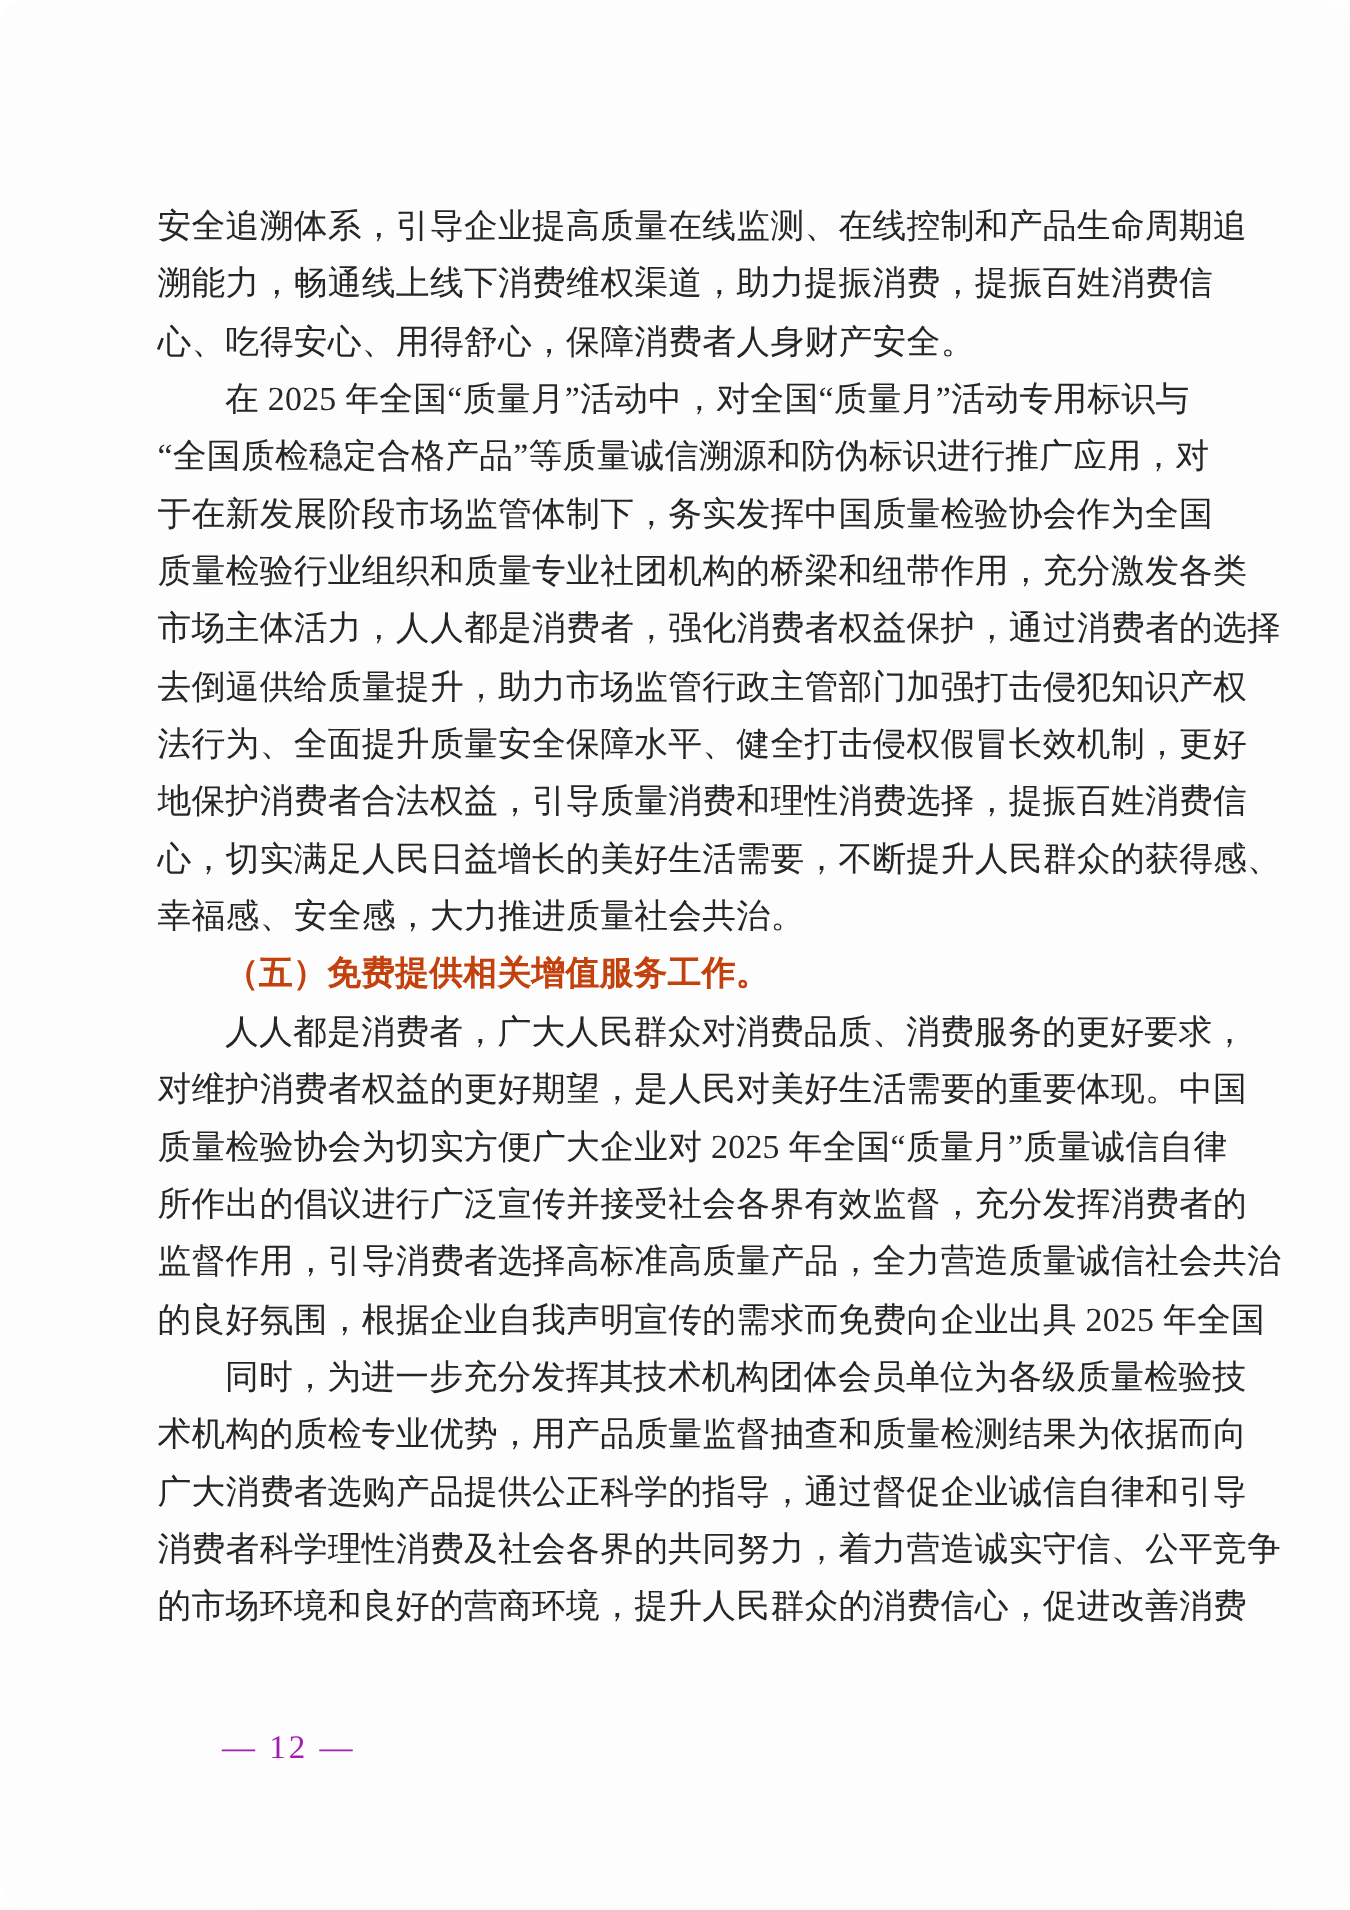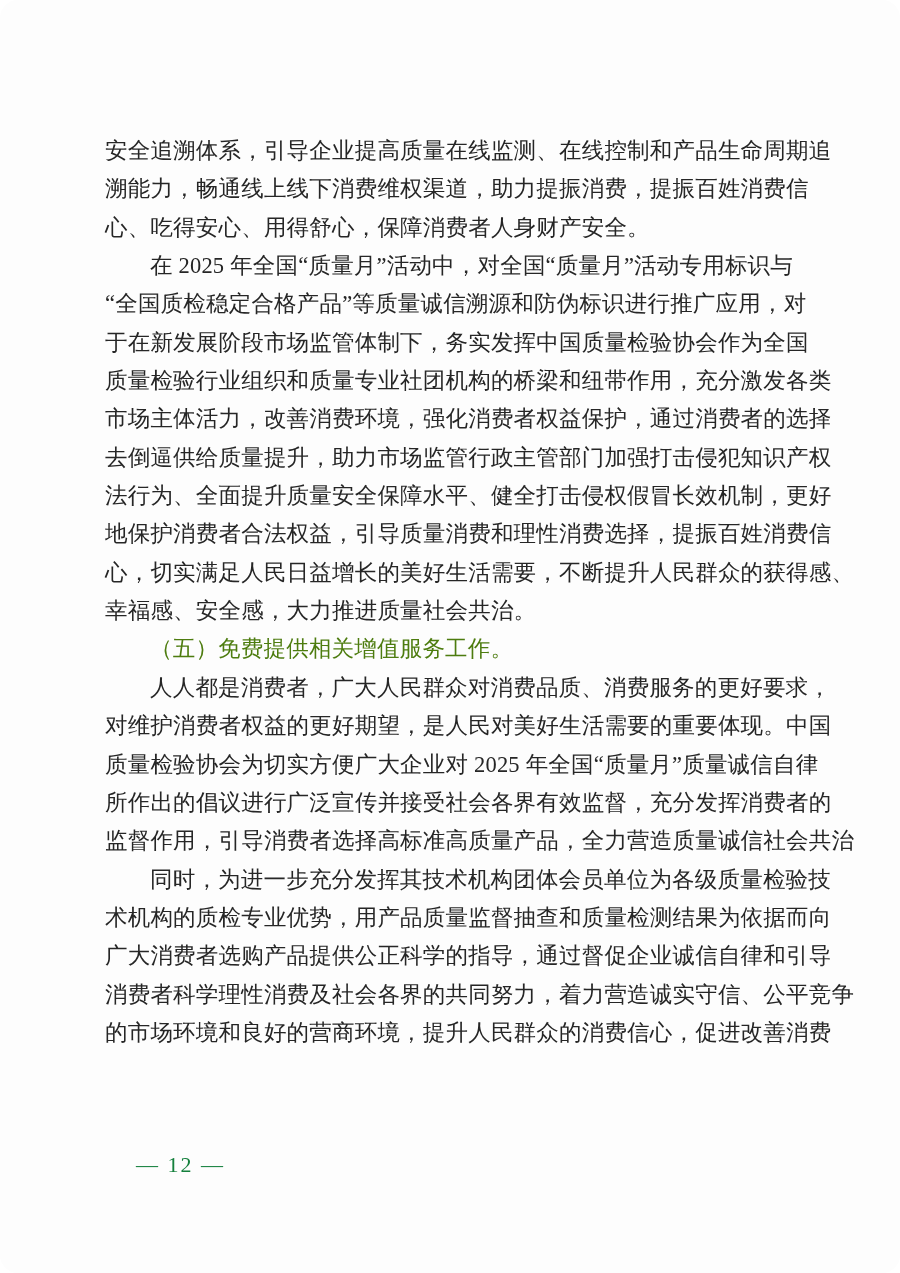--- a/index.html
+++ b/index.html
@@ -34,68 +34,69 @@
     letter-spacing: 0.2px;
     font-weight: 400;
   }
   .line.end {
     text-align-last: left;
   }
   .line.indent {
     text-indent: 2em;
   }
   .line.heading {
-    font-weight: 400;
-    color: #4d7c0f;
+    font-weight: 700;
+    color: #c2410c;
   }
   .page-number {
     position: absolute;
-    left: 136px;
+    left: 148px;
     top: 1146px;
     font-size: 22px;
     line-height: 38px;
-    color: #15803d;
+    color: #a21caf;
     letter-spacing: 2px;
   }
 </style>
 </head>
 <body>
 
 <div class="page">
   <div class="text-block">
 
     <div>
       <div class="line">安全追溯体系，引导企业提高质量在线监测、在线控制和产品生命周期追</div>
       <div class="line">溯能力，畅通线上线下消费维权渠道，助力提振消费，提振百姓消费信</div>
       <div class="line end">心、吃得安心、用得舒心，保障消费者人身财产安全。</div>
     </div>
 
     <div>
       <div class="line indent">在 2025 年全国“质量月”活动中，对全国“质量月”活动专用标识与</div>
       <div class="line">“全国质检稳定合格产品”等质量诚信溯源和防伪标识进行推广应用，对</div>
       <div class="line">于在新发展阶段市场监管体制下，务实发挥中国质量检验协会作为全国</div>
       <div class="line">质量检验行业组织和质量专业社团机构的桥梁和纽带作用，充分激发各类</div>
-      <div class="line">市场主体活力，改善消费环境，强化消费者权益保护，通过消费者的选择</div>
+      <div class="line">市场主体活力，人人都是消费者，强化消费者权益保护，通过消费者的选择</div>
       <div class="line">去倒逼供给质量提升，助力市场监管行政主管部门加强打击侵犯知识产权</div>
       <div class="line">法行为、全面提升质量安全保障水平、健全打击侵权假冒长效机制，更好</div>
       <div class="line">地保护消费者合法权益，引导质量消费和理性消费选择，提振百姓消费信</div>
       <div class="line">心，切实满足人民日益增长的美好生活需要，不断提升人民群众的获得感、</div>
       <div class="line end">幸福感、安全感，大力推进质量社会共治。</div>
     </div>
 
     <div>
       <div class="line indent end heading">（五）免费提供相关增值服务工作。</div>
     </div>
 
     <div>
       <div class="line indent">人人都是消费者，广大人民群众对消费品质、消费服务的更好要求，</div>
       <div class="line">对维护消费者权益的更好期望，是人民对美好生活需要的重要体现。中国</div>
       <div class="line">质量检验协会为切实方便广大企业对 2025 年全国“质量月”质量诚信自律</div>
       <div class="line">所作出的倡议进行广泛宣传并接受社会各界有效监督，充分发挥消费者的</div>
       <div class="line">监督作用，引导消费者选择高标准高质量产品，全力营造质量诚信社会共治</div>
+      <div class="line">的良好氛围，根据企业自我声明宣传的需求而免费向企业出具 2025 年全国</div>
     </div>
 
     <div>
       <div class="line indent">同时，为进一步充分发挥其技术机构团体会员单位为各级质量检验技</div>
       <div class="line">术机构的质检专业优势，用产品质量监督抽查和质量检测结果为依据而向</div>
       <div class="line">广大消费者选购产品提供公正科学的指导，通过督促企业诚信自律和引导</div>
       <div class="line">消费者科学理性消费及社会各界的共同努力，着力营造诚实守信、公平竞争</div>
       <div class="line">的市场环境和良好的营商环境，提升人民群众的消费信心，促进改善消费</div>
     </div>
 

